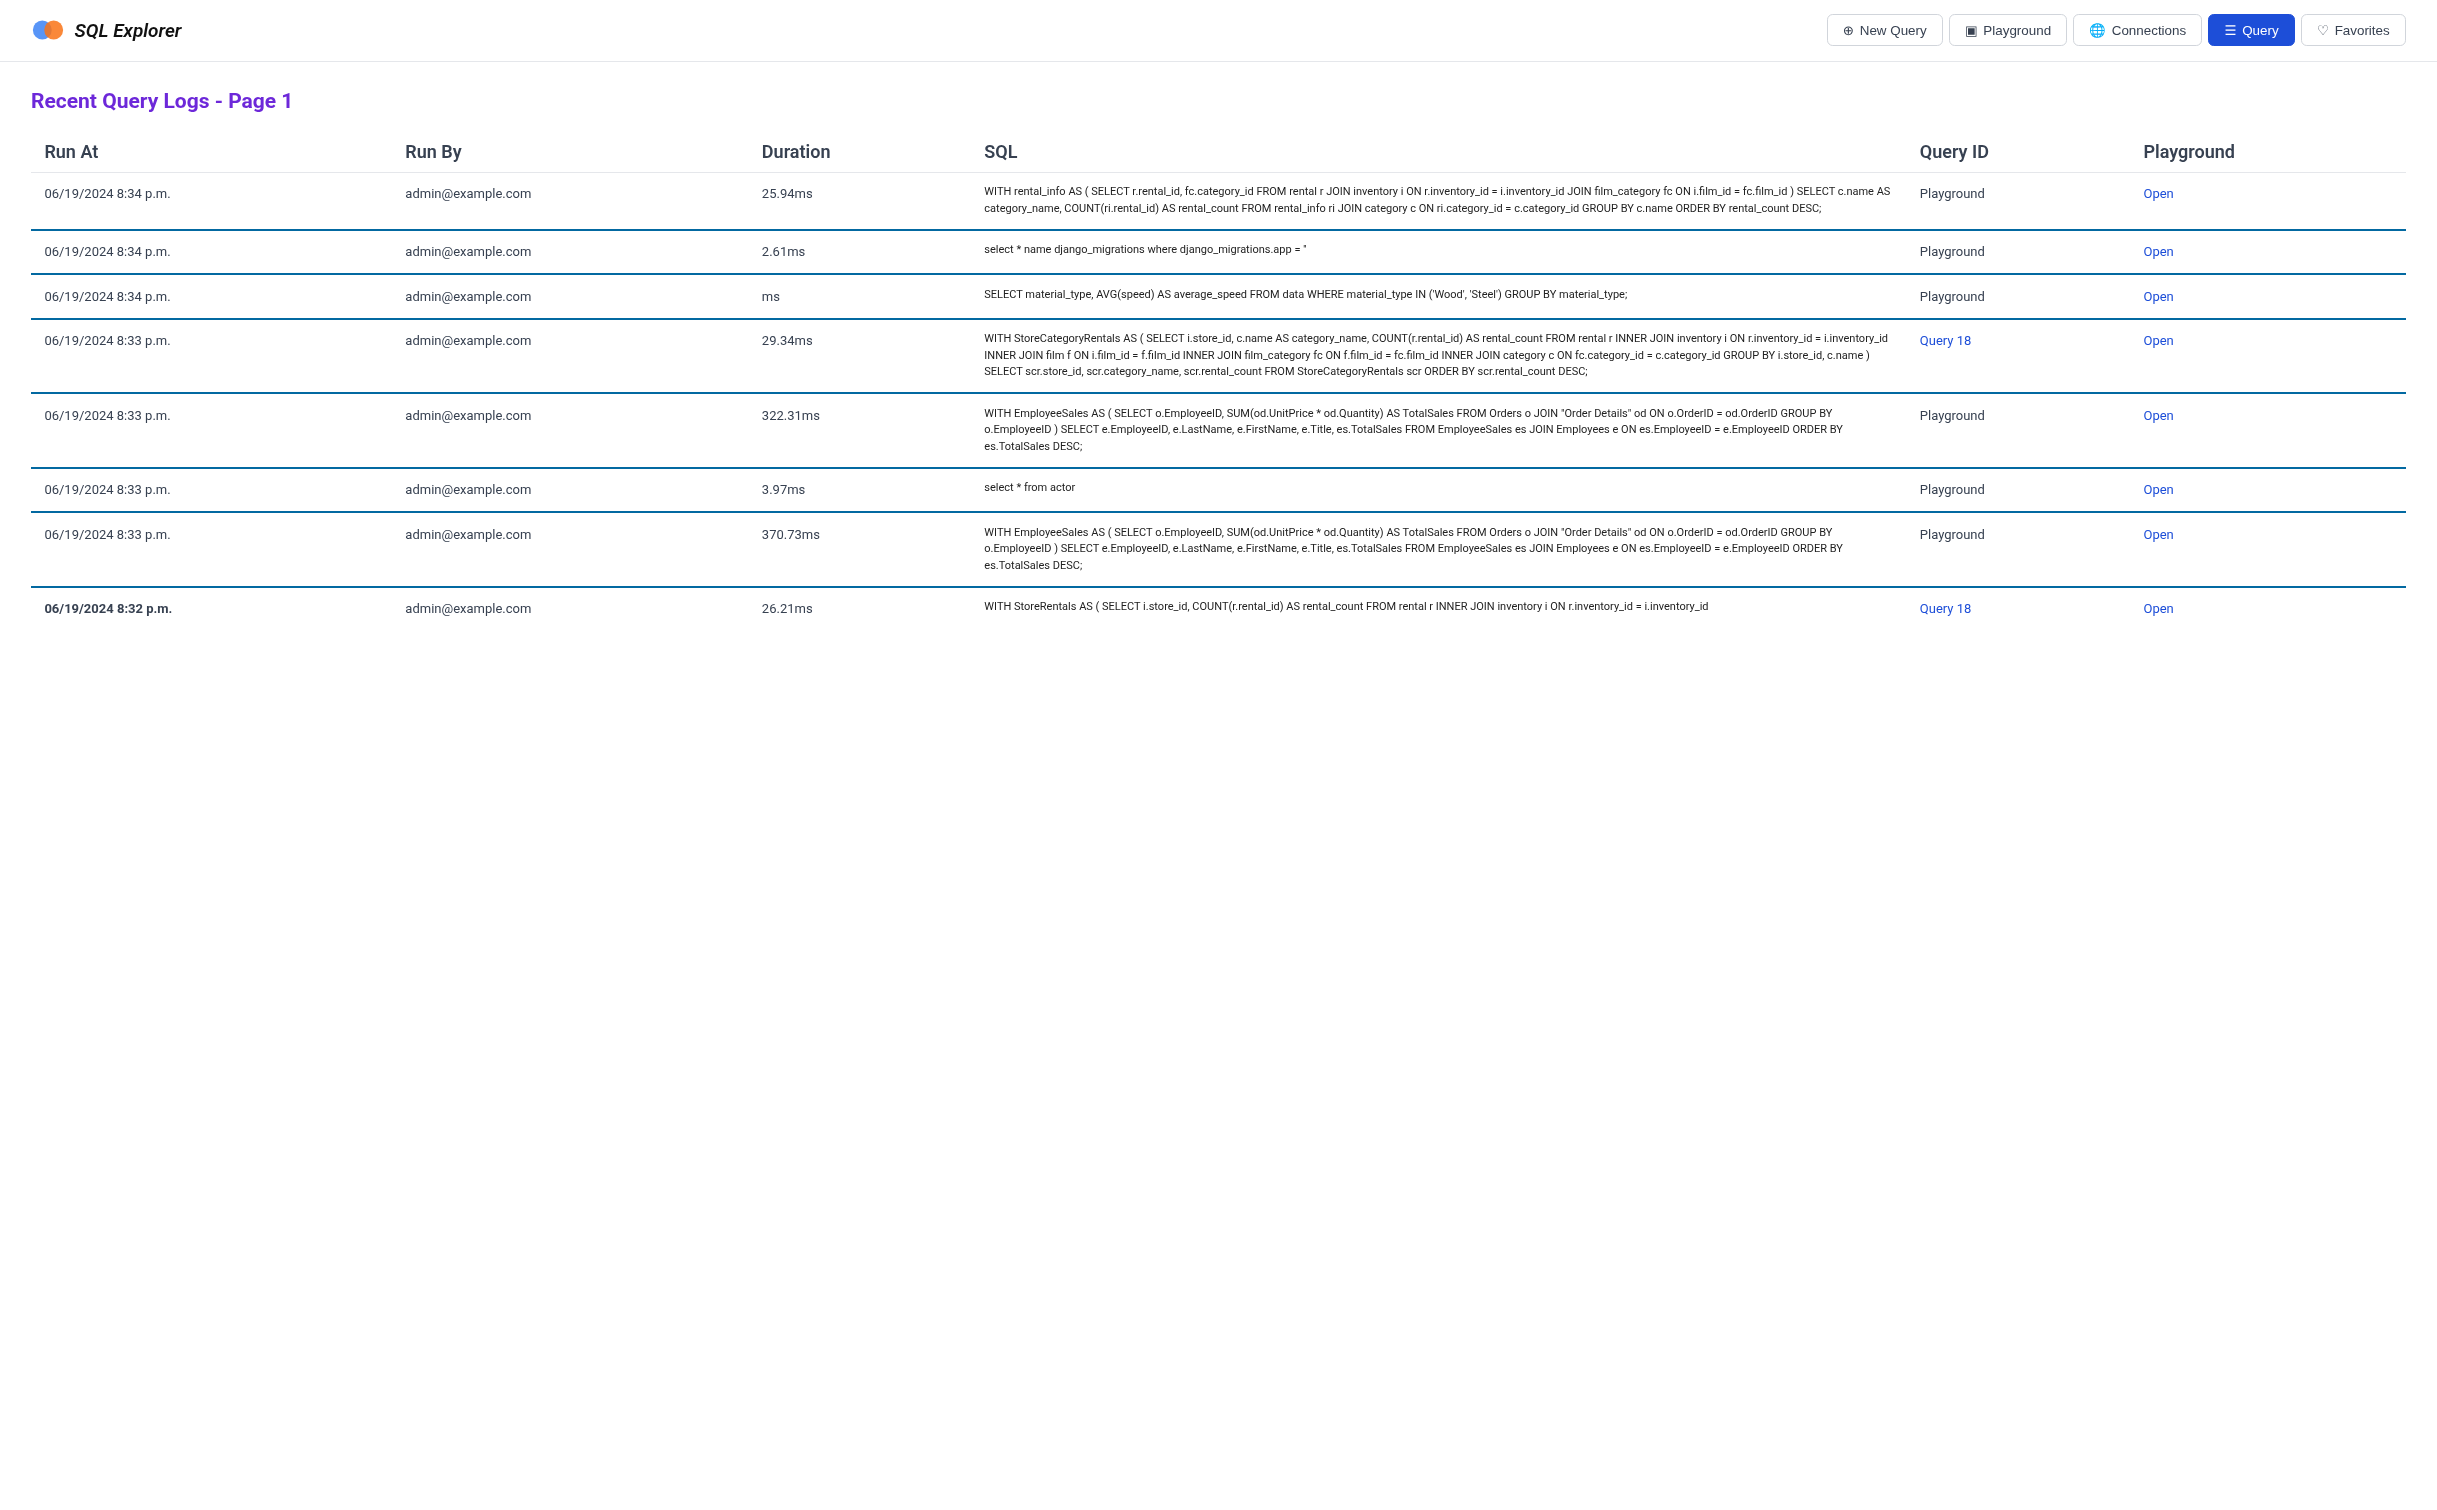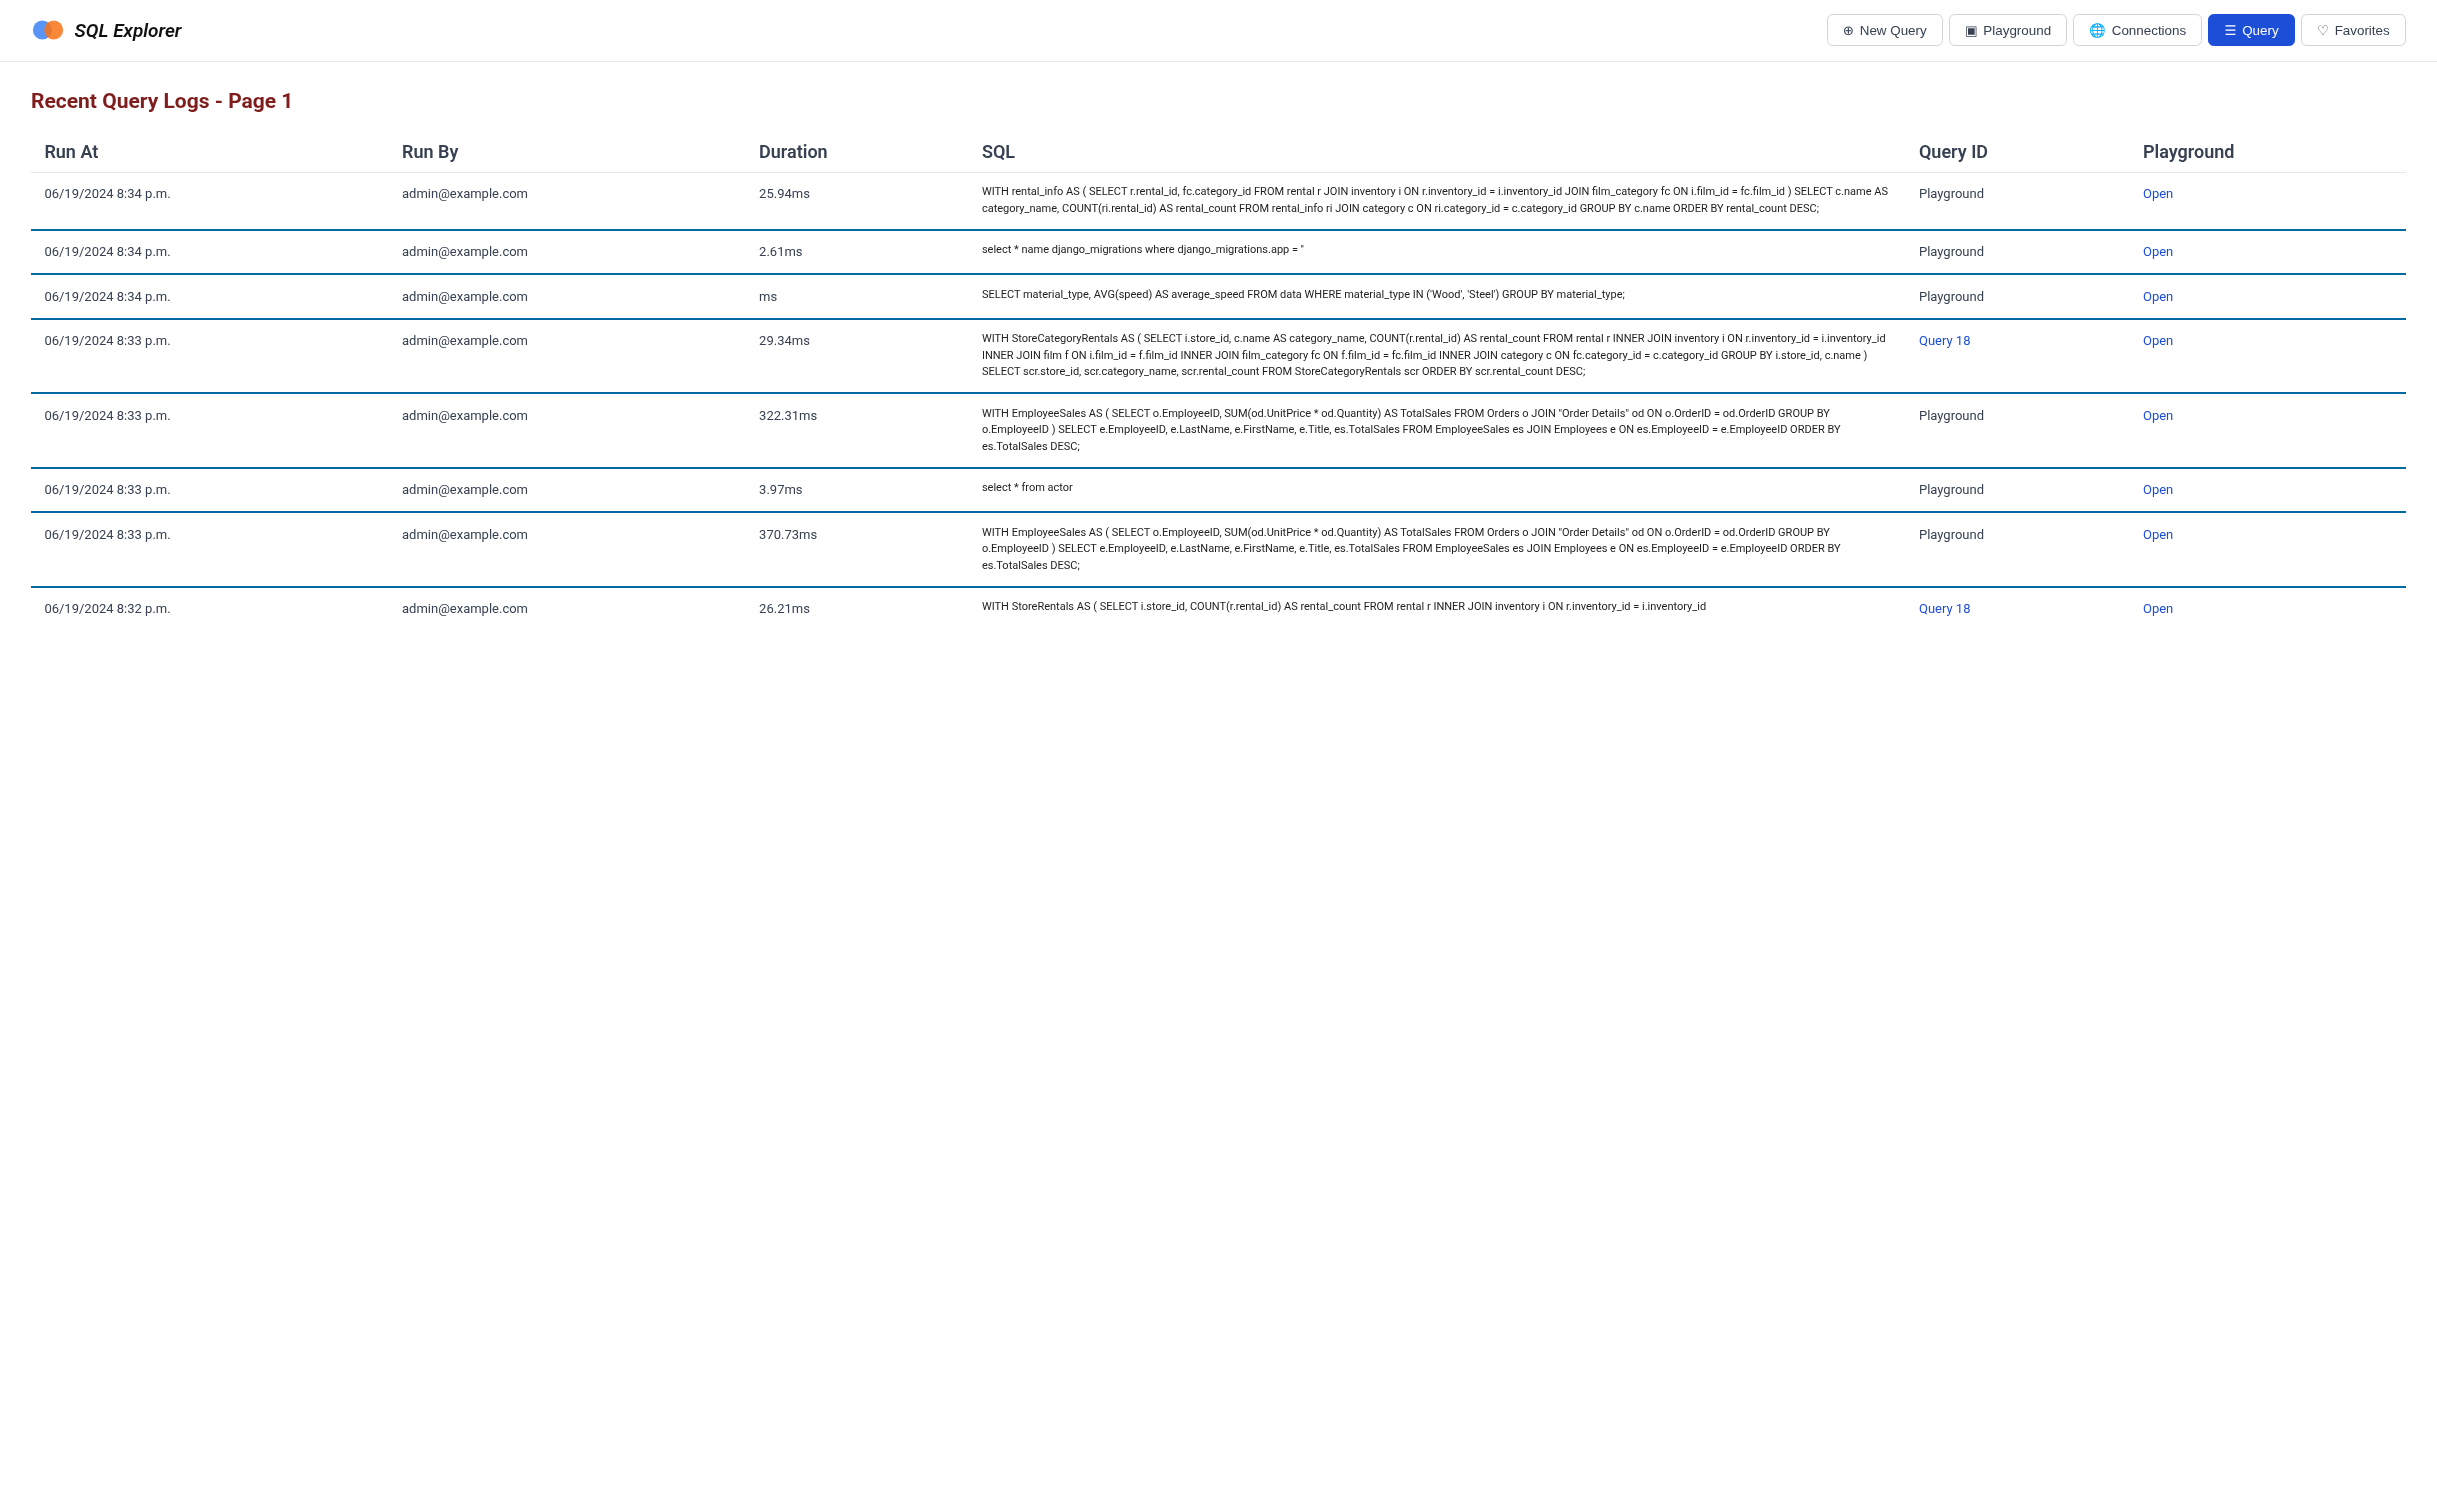--- a/index.html
+++ b/index.html
@@ -52,21 +52,21 @@
       border-color: #1d4ed8;
     }
     .nav-btn .nav-icon { font-size: 13.4px; }
 
     
     .main { padding: 27px 31px; }
     .page-title {
       font-size: 21px;
       font-weight: 700;
       margin-bottom: 19px;
-      color: #7f1d1d;
+      color: #6d28d9;
     }
 
     
     .table-wrapper { width: 100%; overflow-x: auto; }
     table {
       width: 100%;
       border-collapse: collapse;
       font-size: 13px;
     }
     thead tr {
@@ -215,21 +215,21 @@
           </tr>
           <tr>
             <td style="white-space: nowrap;">06/19/2024 8:33 p.m.</td>
             <td style="white-space: nowrap;">admin@example.com</td>
             <td style="white-space: nowrap;">370.73ms</td>
             <td class="sql-cell">WITH EmployeeSales AS ( SELECT o.EmployeeID, SUM(od.UnitPrice * od.Quantity) AS TotalSales FROM Orders o JOIN "Order Details" od ON o.OrderID = od.OrderID GROUP BY o.EmployeeID ) SELECT e.EmployeeID, e.LastName, e.FirstName, e.Title, es.TotalSales FROM EmployeeSales es JOIN Employees e ON es.EmployeeID = e.EmployeeID ORDER BY es.TotalSales DESC;</td>
             <td class="query-id-cell">Playground</td>
             <td><a class="link-blue" href="#">Open</a></td>
           </tr>
           <tr>
-            <td style="white-space: nowrap;">06/19/2024 8:32 p.m.</td>
+            <td style="white-space: nowrap; font-weight: bold;">06/19/2024 8:32 p.m.</td>
             <td style="white-space: nowrap;">admin@example.com</td>
             <td style="white-space: nowrap;">26.21ms</td>
             <td class="sql-cell">WITH StoreRentals AS ( SELECT i.store_id, COUNT(r.rental_id) AS rental_count FROM rental r INNER JOIN inventory i ON r.inventory_id = i.inventory_id</td>
             <td class="query-id-cell"><a class="link-blue" href="#">Query 18</a></td>
             <td><a class="link-blue" href="#">Open</a></td>
           </tr>
         </tbody>
     </table>
   </div>
 </main>

